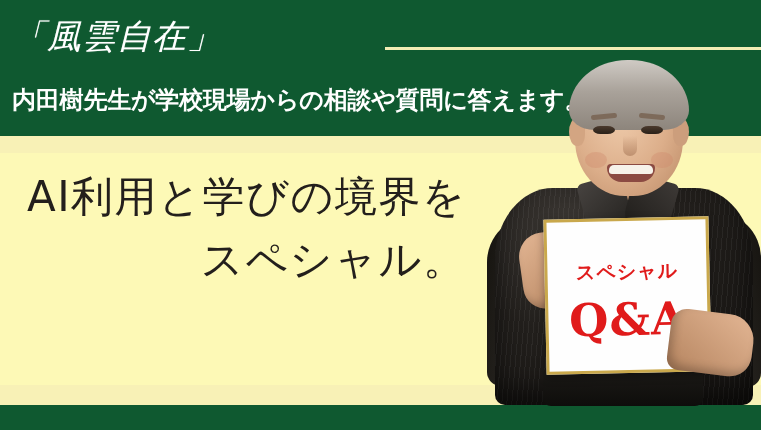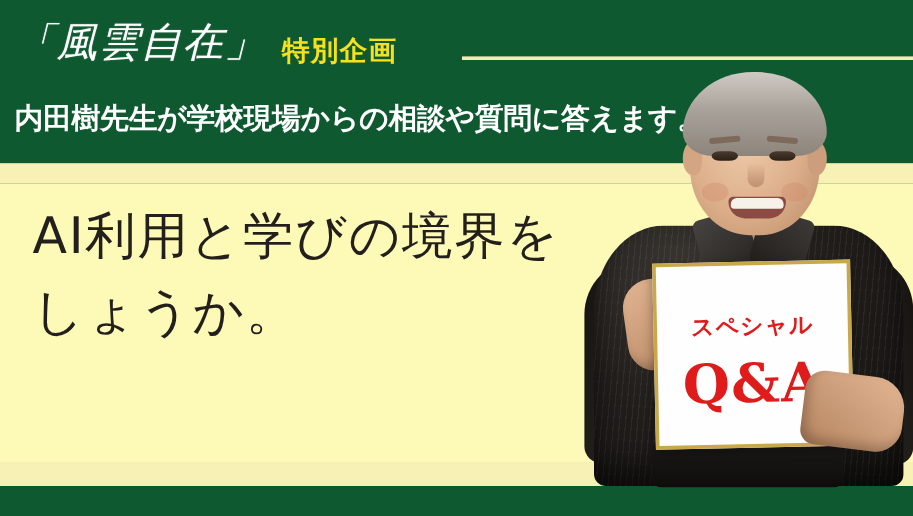--- a/index.html
+++ b/index.html
@@ -100,20 +100,21 @@
   #headline {
     position: absolute;
     left: 27px;
     top: 165px;
     color: #231f1c;
     font-size: 42px;
     line-height: 63px;
     font-weight: 500;
     letter-spacing: 1.5px;
     font-family: "DejaVu Sans", "Liberation Sans", sans-serif;
+    text-align: right;
   }
   #headline .hl-line { display: block; white-space: nowrap; }
 
   
   #person {
     position: absolute;
     left: 487px;
     top: 66px;
     width: 274px;
     height: 339px;
@@ -256,27 +257,26 @@
 
 <div id="banner">
 
   <div class="band" id="header-band"></div>
   <div class="band" id="top-cream-band"></div>
   <div class="band" id="body-band"></div>
   <div class="band" id="bottom-cream-band"></div>
   <div class="band" id="footer-band"></div>
 
   <div id="brand-title">「風雲自在」</div>
-  <div id="special-label">特別企画</div>
   <div id="header-rule"></div>
   <div id="subtitle">内田樹先生が学校現場からの相談や質問に答えます。</div>
 
   <div id="headline">
     <span class="hl-line">AI利用と学びの境界を</span>
-    <span class="hl-line">しょうか。</span>
+    <span class="hl-line">スペシャル。</span>
   </div>
 
   <div id="person">
     <div class="pp" id="shoulder-left"></div>
     <div class="pp" id="shoulder-right"></div>
     <div class="pp" id="torso"></div>
     <div class="pp" id="waistband"></div>
     <div class="pp" id="neck"></div>
     <div class="pp" id="collar-left"></div>
     <div class="pp" id="collar-right"></div>

